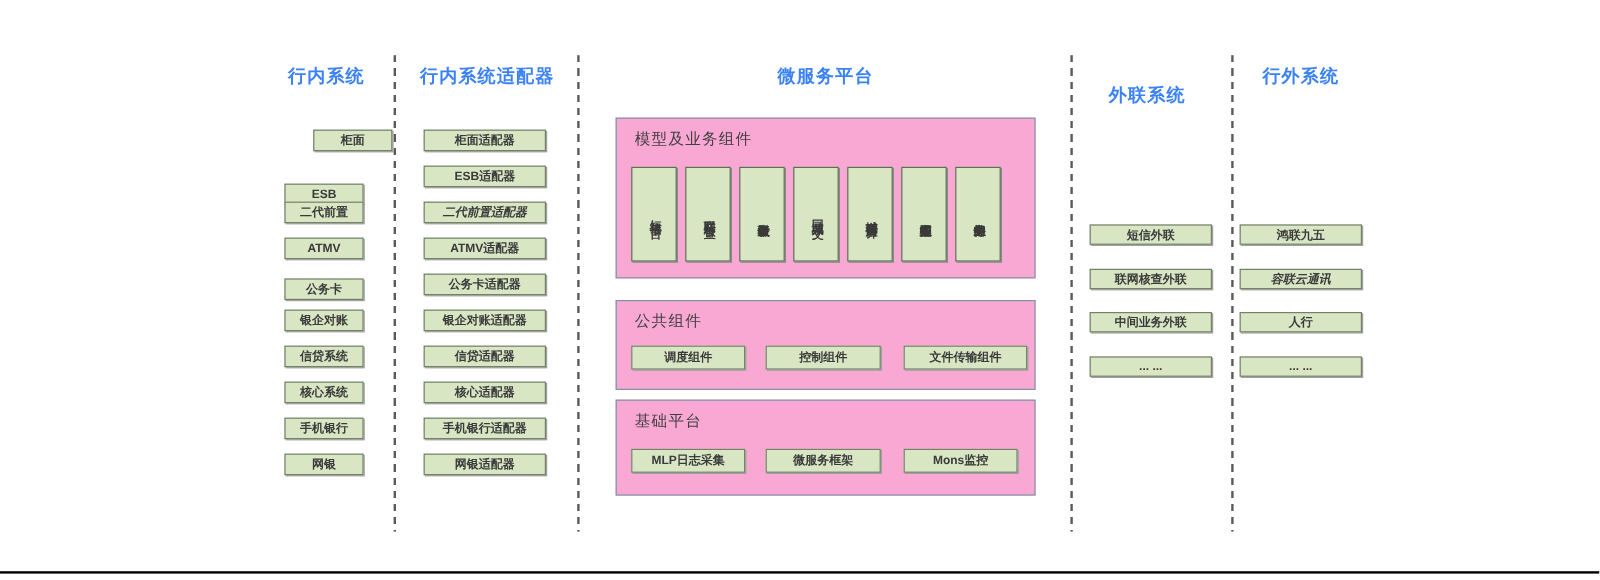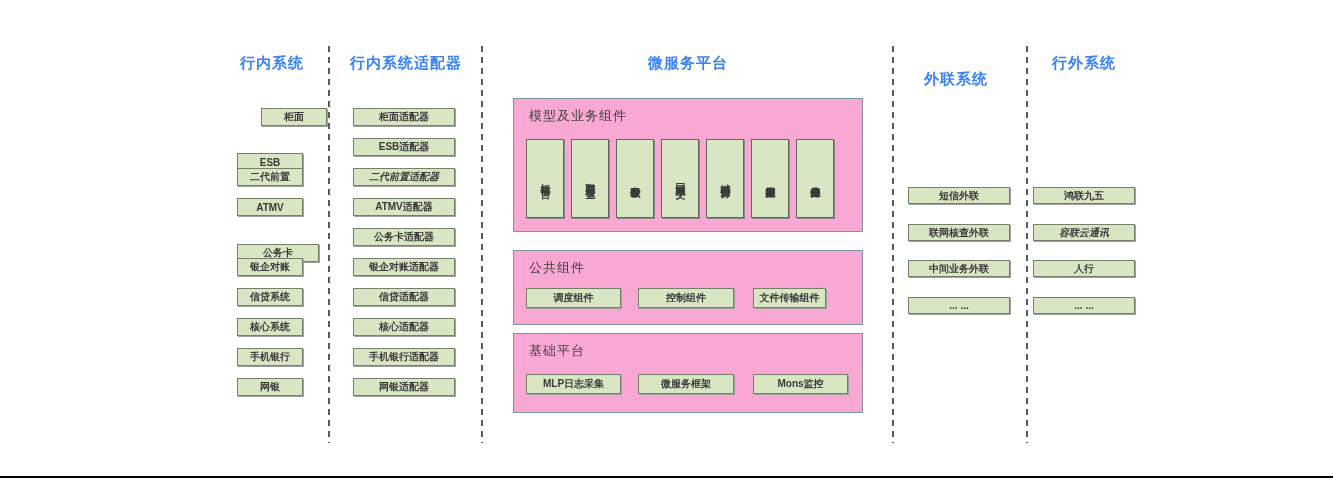--- a/index.html
+++ b/index.html
@@ -88,21 +88,21 @@
   <div class="divider" style="left:328px; top:46px; height:397px;"></div>
   <div class="divider" style="left:481px; top:46px; height:397px;"></div>
   <div class="divider" style="left:892px; top:46px; height:397px;"></div>
   <div class="divider" style="left:1026px; top:46px; height:397px;"></div>
 
   <div>
     <div class="gbox" style="left:237px; top:108px; width:66px; height:18px;margin-left:24px;">柜面</div>
     <div class="gbox" style="left:237px; top:138px; width:66px; height:18px;margin-top:15px;">ESB</div>
     <div class="gbox" style="left:237px; top:168px; width:66px; height:18px;">二代前置</div>
     <div class="gbox" style="left:237px; top:198px; width:66px; height:18px;">ATMV</div>
-    <div class="gbox" style="left:237px; top:244px; width:82px; height:18px;">公务卡</div>
+    <div class="gbox" style="left:237px; top:232px; width:66px; height:18px;">公务卡</div>
     <div class="gbox" style="left:237px; top:258px; width:66px; height:18px;">银企对账</div>
     <div class="gbox" style="left:237px; top:288px; width:66px; height:18px;">信贷系统</div>
     <div class="gbox" style="left:237px; top:318px; width:66px; height:18px;">核心系统</div>
     <div class="gbox" style="left:237px; top:348px; width:66px; height:18px;">手机银行</div>
     <div class="gbox" style="left:237px; top:378px; width:66px; height:18px;">网银</div>
   </div>
 
   <div>
     <div class="gbox" style="left:353px; top:108px; width:102px; height:18px;">柜面适配器</div>
     <div class="gbox" style="left:353px; top:138px; width:102px; height:18px;">ESB适配器</div>
@@ -124,21 +124,21 @@
     <div class="vbox" style="left:147px; top:40px; width:38px; height:79px;">同城票交</div>
     <div class="vbox" style="left:192px; top:40px; width:38px; height:79px; letter-spacing:1px;">城商行清算</div>
     <div class="vbox" style="left:237px; top:40px; width:38px; height:79px; letter-spacing:0;">中间业务模型</div>
     <div class="vbox" style="left:282px; top:40px; width:38px; height:79px; letter-spacing:0;">中间业务组件</div>
   </div>
 
   <div class="panel" style="left:513px; top:250px; width:350px; height:75px;">
     <div class="panel-label">公共组件</div>
     <div class="gbox" style="left:12px;  top:37px; width:95px; height:20px;">调度组件</div>
     <div class="gbox" style="left:124px; top:37px; width:96px; height:20px;">控制组件</div>
-    <div class="gbox" style="left:239px; top:37px; width:73px; height:20px;">文件传输组件</div>
+    <div class="gbox" style="left:239px; top:37px; width:103px; height:20px;">文件传输组件</div>
   </div>
 
   <div class="panel" style="left:513px; top:333px; width:350px; height:80px;">
     <div class="panel-label">基础平台</div>
     <div class="gbox" style="left:12px;  top:40px; width:95px; height:20px;">MLP日志采集</div>
     <div class="gbox" style="left:124px; top:40px; width:96px; height:20px;">微服务框架</div>
     <div class="gbox" style="left:239px; top:40px; width:95px; height:20px;">Mons监控</div>
   </div>
 
   <div>

